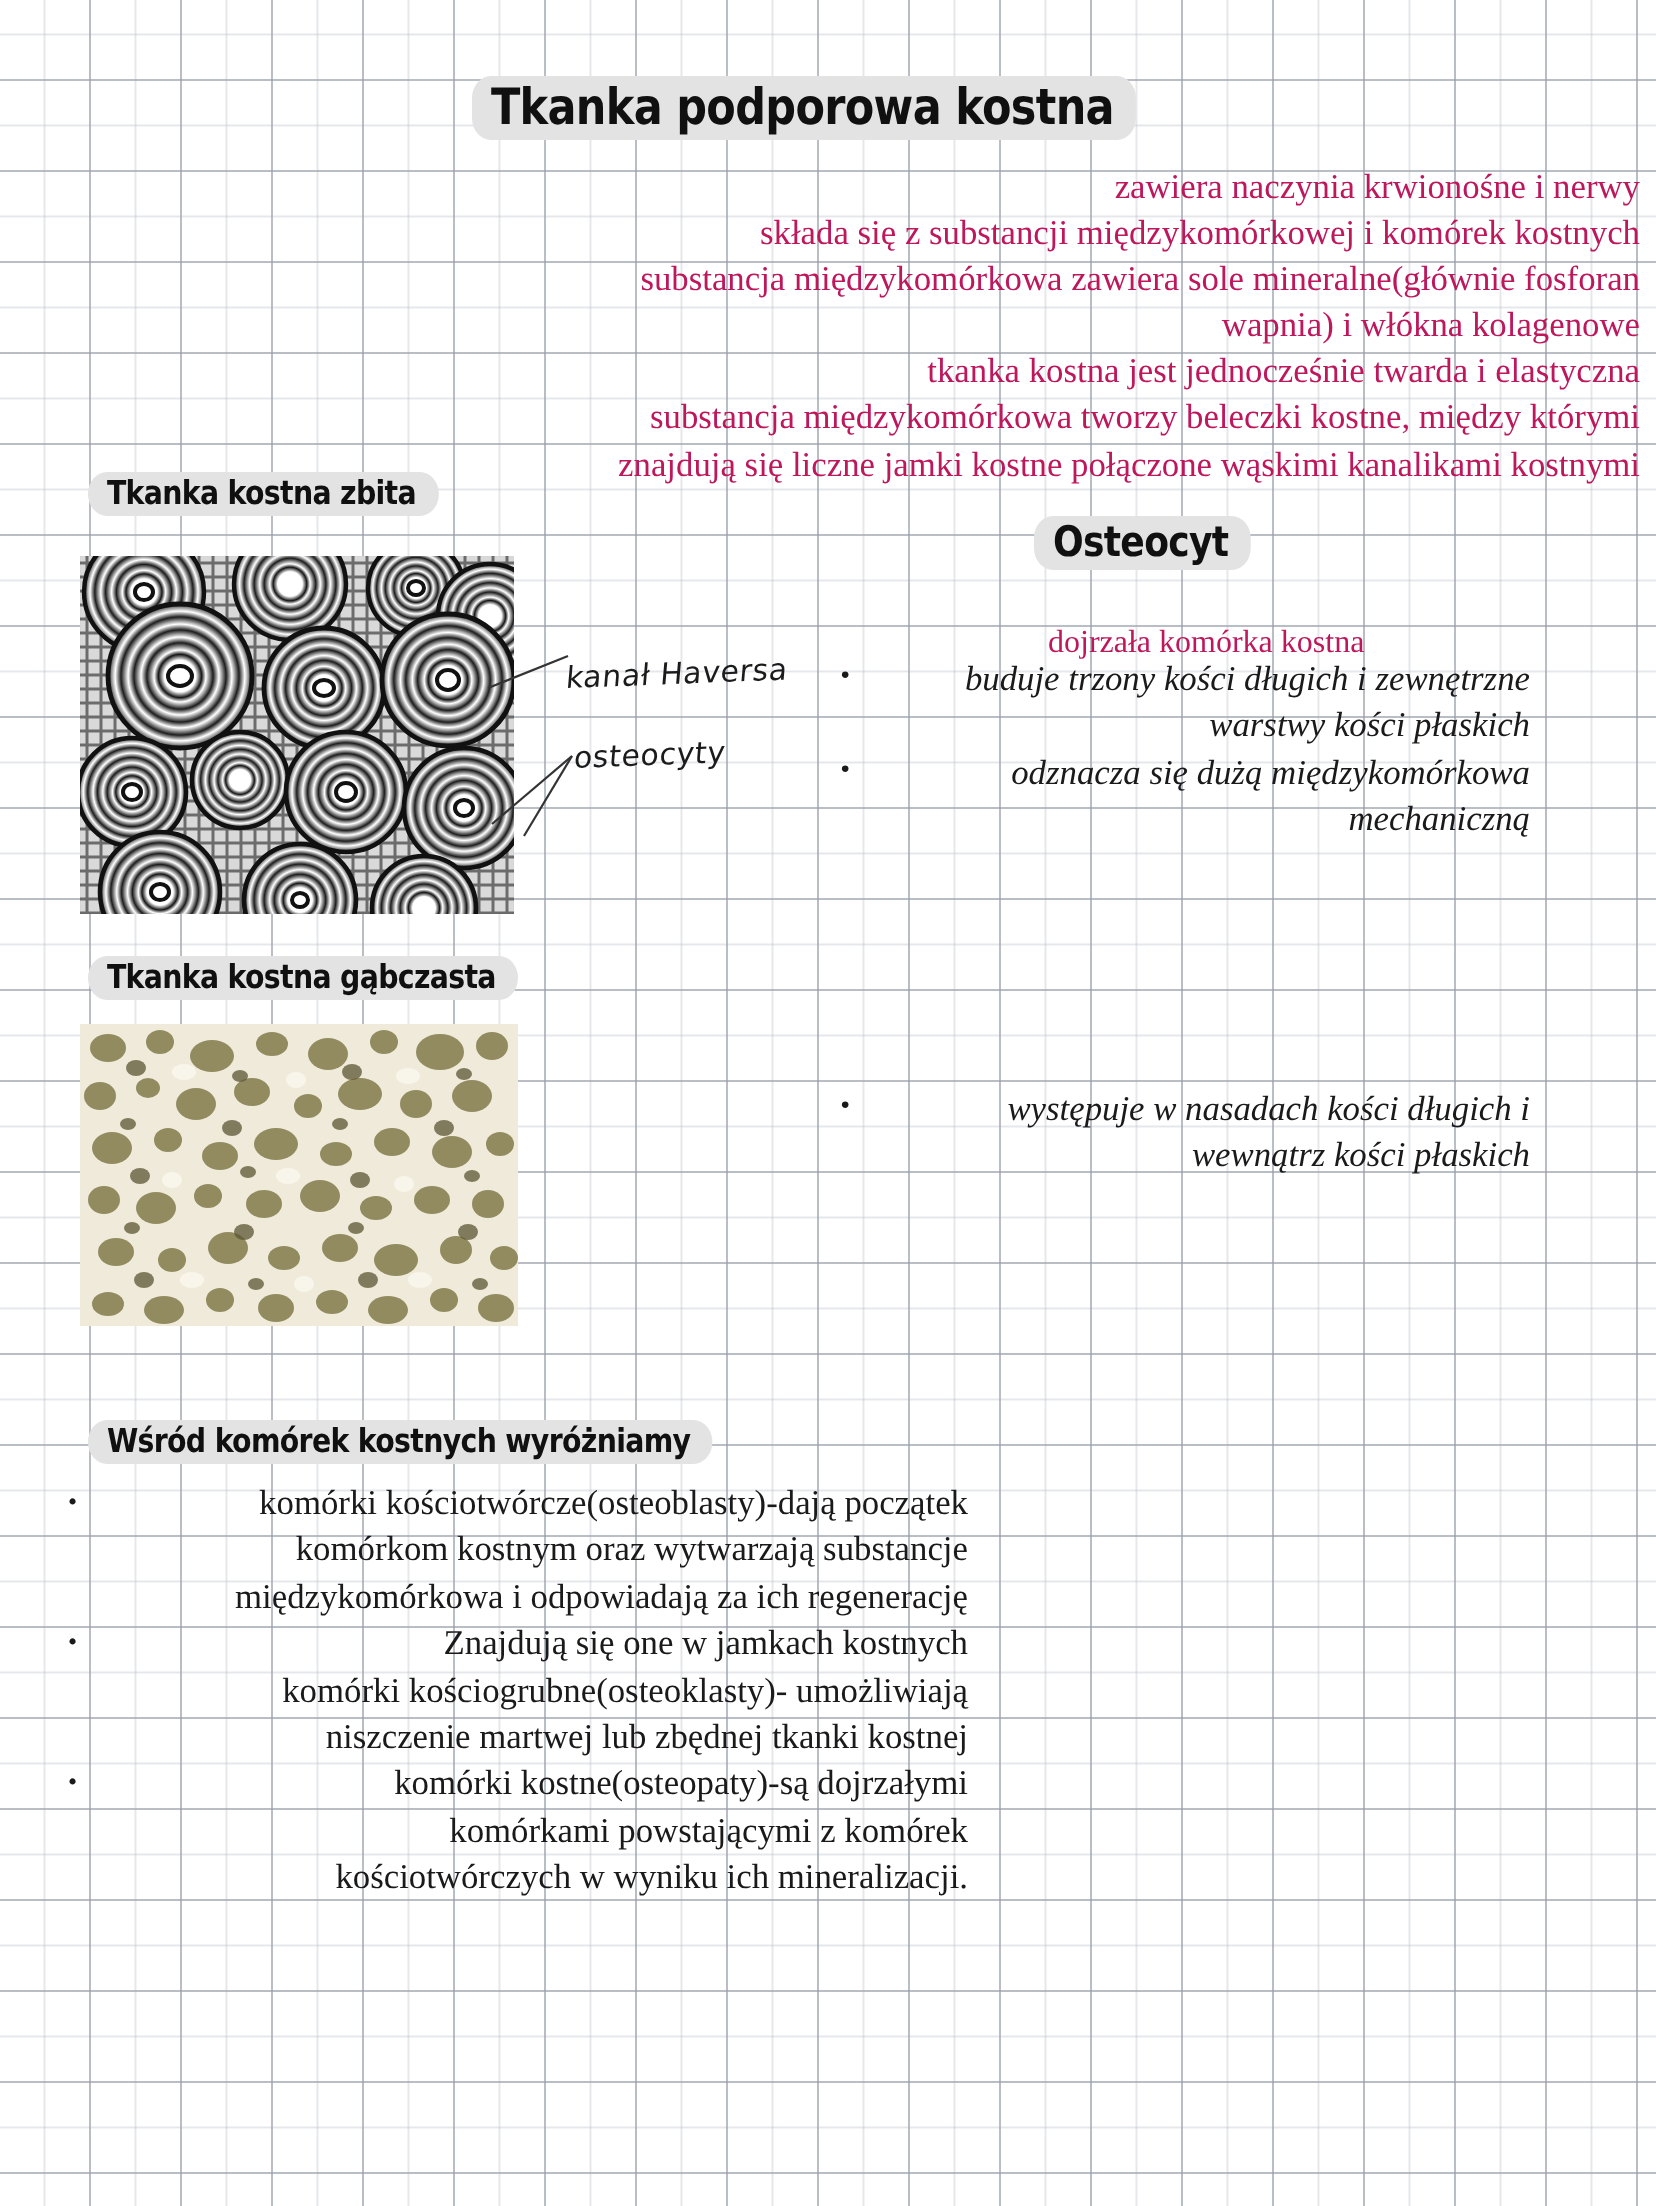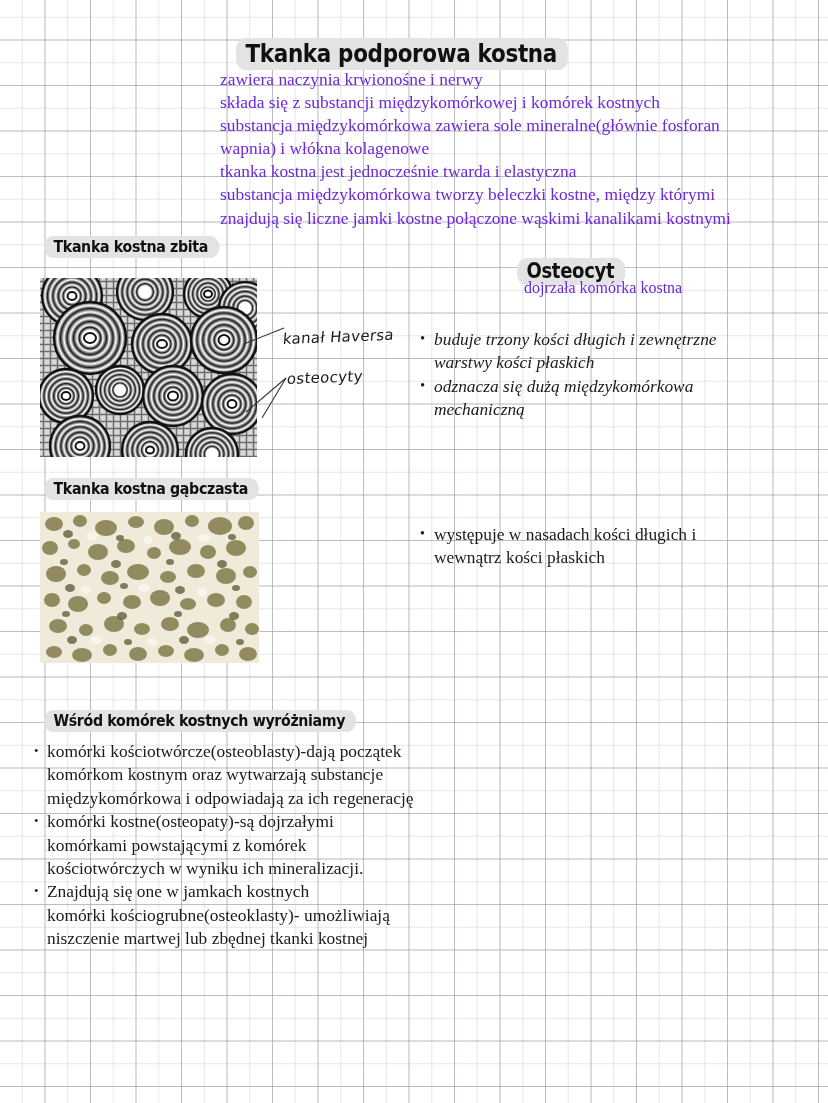--- a/index.html
+++ b/index.html
@@ -18,21 +18,21 @@
       linear-gradient(to right, rgba(190,195,205,.40) 1px, transparent 1px),
       linear-gradient(to bottom, rgba(190,195,205,.40) 1px, transparent 1px);
     background-size:
       45.5px 45.5px,
       45.5px 45.5px,
       22.75px 22.75px,
       22.75px 22.75px;
     background-position:-1px -6px,-1px -6px,-1px -6px,-1px -6px;
     z-index:0;
   }
-  #page-content{position:absolute;inset:0;z-index:2;}
+  #page-content{position:absolute;inset:0;z-index:2;text-align:right;}
 
   
   .hl{
     display:inline-block;
     font-family:"DejaVu Sans", sans-serif;
     font-weight:bold;
     color:#101010;
     background:#e3e3e3;
     border-radius:11px;
     padding:1px 13px 2px 11px;
@@ -46,43 +46,44 @@
   .hl-gabcz{position:absolute;left:44px;top:478px;font-size:16.5px;}
   .hl-wsrod{position:absolute;left:44px;top:710px;font-size:16.5px;}
   .hl-osteocyt{position:absolute;left:517px;top:258px;font-size:21px;}
 
   
   .bodytext{
     position:absolute;
     font-family:"Liberation Serif", serif;
     font-size:17.4px;
     line-height:23.1px;
-    color:#6d28d9;
+    color:#be185d;
     white-space:pre-line;
+    margin-top:14px;
   }
   #intro-paragraph{left:220px;top:68px;width:600px;}
-  #osteocyt-subtitle{left:524px;top:276px;font-size:16px;}
+  #osteocyt-subtitle{left:524px;top:296px;font-size:16px;}
 
   
   .bullets{position:absolute;font-family:"Liberation Serif", serif;color:#1a1a1a;}
   .bullets .li{
     display:block;
     position:relative;
     padding-left:14px;
     font-size:17.4px;
     line-height:23.4px;
     white-space:pre-line;
   }
   .bullets .li::before{
     content:"\2022";
     position:absolute;left:0;top:-1px;
     font-size:14px;line-height:23.4px;
   }
   #osteocyt-bullets{left:420px;top:328px;width:345px;font-style:italic;}
-  #gabczasta-bullets{left:420px;top:523px;width:345px;}
+  #gabczasta-bullets{left:420px;top:543px;width:345px;font-style:italic;}
   #wsrod-bullets{left:34px;top:740px;width:450px;}
   #wsrod-bullets .li{padding-left:13px;}
   #wsrod-bullets .li::before{font-size:13px;}
 
   
   .figure{position:absolute;overflow:hidden;}
   #compact-bone-image{left:40px;top:278px;width:217px;height:179px;background:#fdfdfd;}
   #spongy-bone-image{left:40px;top:512px;width:219px;height:151px;background:#d9d4bd;}
 
   
@@ -306,21 +307,21 @@
     <span class="li">występuje w nasadach kości długich i
 wewnątrz kości płaskich</span>
   </div>
 
   <div class="hl hl-wsrod">Wśród komórek kostnych wyróżniamy</div>
 
   <div class="bullets" id="wsrod-bullets">
     <span class="li">komórki kościotwórcze(osteoblasty)-dają początek
 komórkom kostnym oraz wytwarzają substancje
 międzykomórkowa i odpowiadają za ich regenerację</span>
+    <span class="li">Znajdują się one w jamkach kostnych
+komórki kościogrubne(osteoklasty)- umożliwiają
+niszczenie martwej lub zbędnej tkanki kostnej</span>
     <span class="li">komórki kostne(osteopaty)-są dojrzałymi
 komórkami powstającymi z komórek
 kościotwórczych w wyniku ich mineralizacji.</span>
-    <span class="li">Znajdują się one w jamkach kostnych
-komórki kościogrubne(osteoklasty)- umożliwiają
-niszczenie martwej lub zbędnej tkanki kostnej</span>
   </div>
 
 </div>
 
 </body></html>

